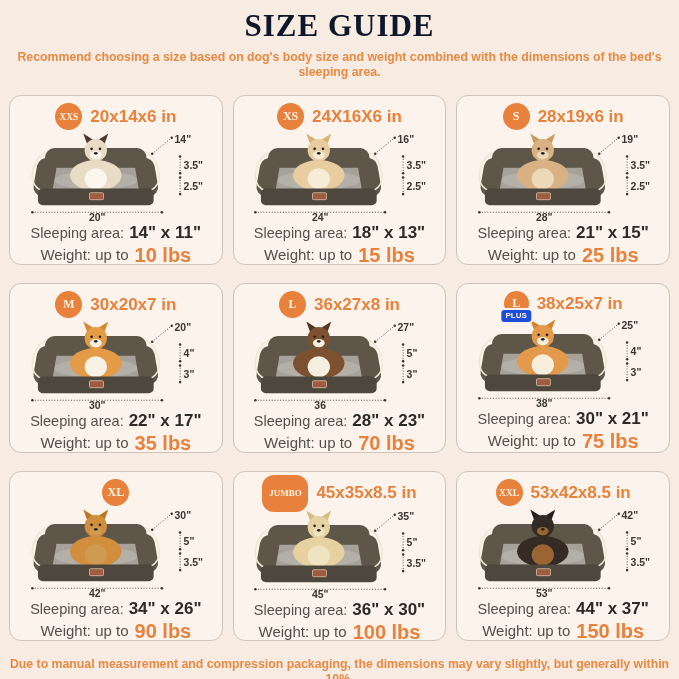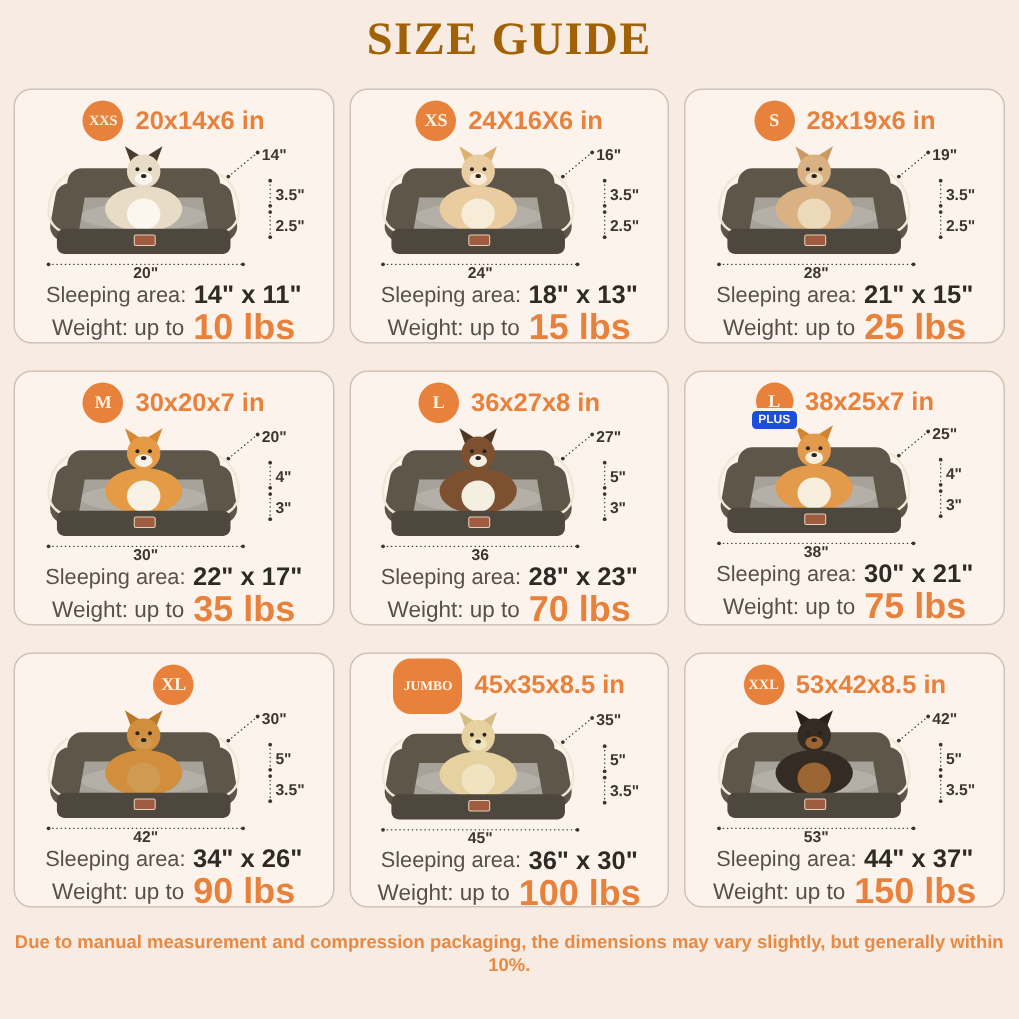--- a/index.html
+++ b/index.html
@@ -1,19 +1,19 @@
 <!DOCTYPE html>
 <html><head>
 <meta charset="utf-8">
 <style>
   html,body{margin:0;padding:0;width:679px;height:679px;overflow:hidden;
     background:#f8ebe1;font-family:"Liberation Sans",sans-serif;}
   .page{width:679px;height:679px;box-sizing:border-box;padding-top:8px;}
   .title{margin:0;text-align:center;font-family:"Liberation Serif",serif;
-    font-weight:bold;font-size:31px;line-height:36px;color:#a16207;letter-spacing:1px;}
+    font-weight:bold;font-size:31px;line-height:36px;color:#0f172a;letter-spacing:1px;}
   .subtitle{margin-top:6px;text-align:center;font-size:12.3px;font-weight:bold;
     color:#e78a44;line-height:15px;}
   .grid{margin:15px 9px 0 9px;display:grid;grid-template-columns:repeat(3,1fr);
     grid-auto-rows:170px;gap:18px 10px;}
   .card{background:#fcf4ec;border:1px solid #cdc3b8;border-radius:12px;
     display:flex;flex-direction:column;align-items:center;box-sizing:border-box;}
   .chead{margin-top:7px;height:28px;display:flex;align-items:center;justify-content:center;gap:8px;}
   .badge{width:27px;height:27px;border-radius:50%;background:#e8813c;color:#fdf3e3;
     display:flex;align-items:center;justify-content:center;
     font-family:"Liberation Serif",serif;font-weight:bold;font-size:12px;flex:none;}
@@ -24,39 +24,40 @@
     background:#1d4ed8;color:#fdf3e3;font-family:"Liberation Sans",sans-serif;
     font-weight:bold;font-size:8px;line-height:8px;padding:2px 4px;border-radius:5px;
     border:2px solid #fcf4ec;white-space:nowrap;}
   .dims{font-size:17px;font-weight:bold;color:#e8813c;}
   .fig{height:92px;display:flex;justify-content:center;}
   .sline{margin-top:1px;line-height:20px;display:flex;align-items:flex-start;gap:5px;}
   .slbl{font-size:14.5px;color:#55504a;}
   .sval{font-size:17px;font-weight:bold;color:#2e2a25;}
   .wline{line-height:24px;display:flex;align-items:center;gap:6px;}
   .wlbl{font-size:15px;color:#55504a;}
-  .wval{font-size:24px;font-weight:bold;color:#e8813c;}
+  .wval{font-size:20px;font-weight:bold;color:#e8813c;}
   .footnote{margin-top:16px;text-align:center;font-size:12.3px;font-weight:bold;
     color:#e78a44;line-height:15px;}
   
   .bmain{fill:#5d5649;}
   .cush{fill:#a6a29a;}
   .cushhi{fill:#b4b0a8;}
   .bbase{fill:#4d473d;}
   .tag{fill:#a05c40;stroke:#e6d2b8;stroke-width:1;}
   .pipe{fill:none;stroke:#f0e7d6;stroke-width:2.4;stroke-linecap:round;}
   .dot{stroke:#3a362f;stroke-width:1.2;stroke-dasharray:0.4 3.6;stroke-linecap:round;fill:none;}
   .dotend{fill:#3a362f;}
   .ann{font-family:"Liberation Sans",sans-serif;font-size:15px;font-weight:600;fill:#3a362f;}
 </style>
 </head>
 <body>
 
 <div class="page">
   <h1 class="title">SIZE GUIDE</h1>
+  <div class="subtitle">Recommend choosing a size based on dog's body size and weight combined with the dimensions of the bed's sleeping area.</div>
 
   <div class="grid">
 
     <div class="card">
       <div class="chead">
         <span class="badge b-sm">XXS</span>
         <span class="dims">20x14x6 in</span>
       </div>
       <div class="fig">
         <svg viewBox="0 0 264 132" width="184" height="92">

